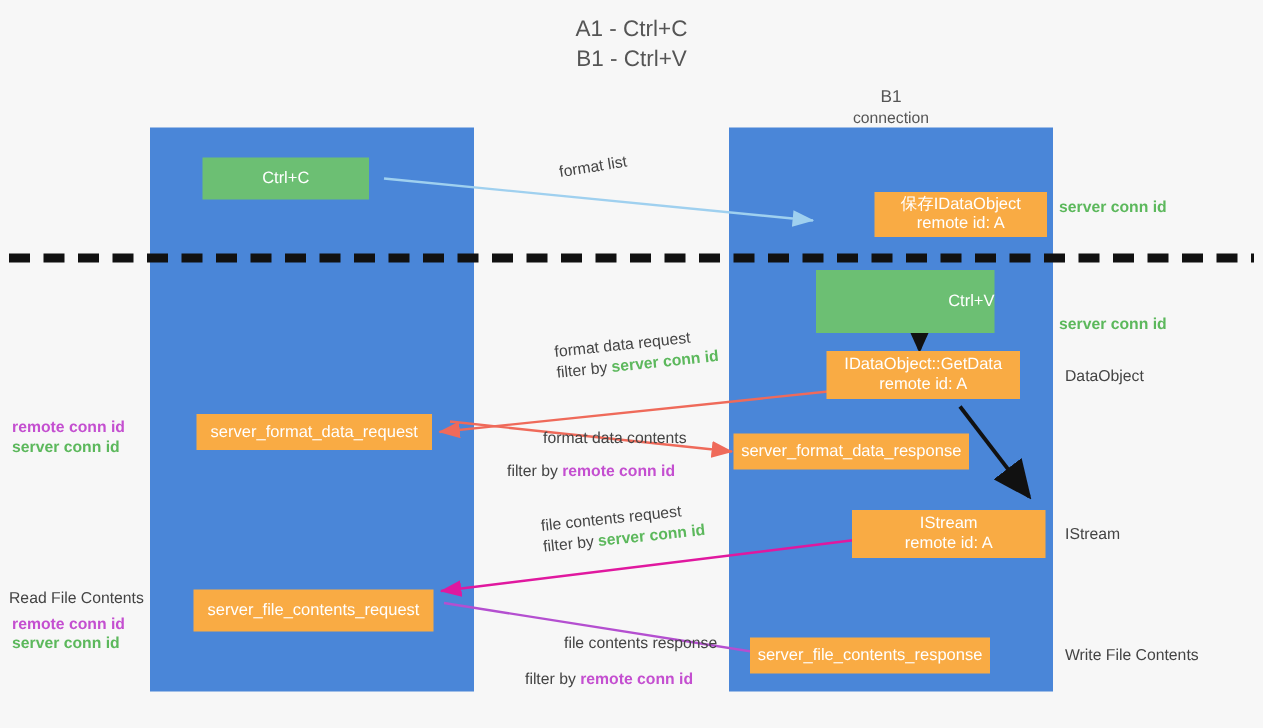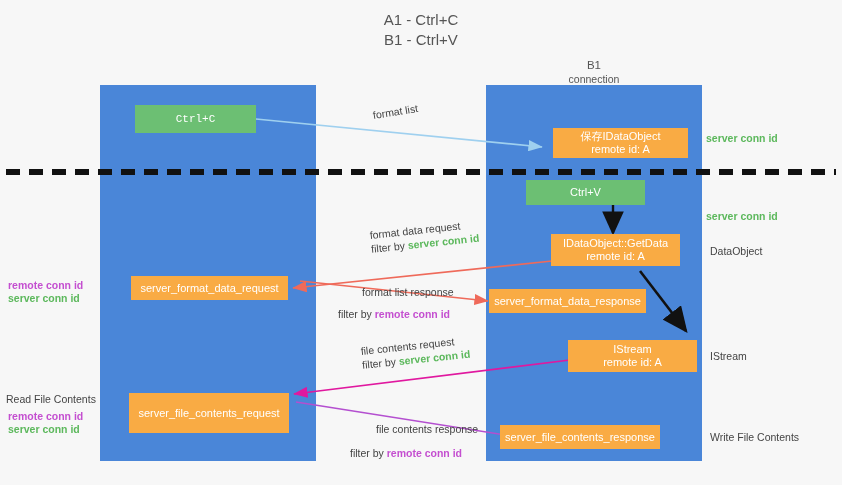--- a/index.html
+++ b/index.html
@@ -110,30 +110,30 @@
 
     <line x1="552" y1="261" x2="293" y2="288" stroke="#ef6a5a" stroke-width="1.6" marker-end="url(#ah-red)"></line>
 
     <line x1="300" y1="281" x2="488" y2="301" stroke="#ef6a5a" stroke-width="1.6" marker-end="url(#ah-red)"></line>
 
     <line x1="570" y1="360" x2="294" y2="394" stroke="#e0189f" stroke-width="1.6" marker-end="url(#ah-magenta)"></line>
 
     <line x1="296" y1="402" x2="524" y2="438" stroke="#b44fd0" stroke-width="1.6" marker-end="url(#ah-purple)"></line>
   </svg>
 
-  <div class="abs box green" style="left:135px;top:105px;width:121px;height:28px;font-family:Liberation Mono, monospace;">
+  <div class="abs box green" style="left:135px;top:105px;width:111px;height:28px;">
     <span class="ln">Ctrl+C</span>
   </div>
 
-  <div class="abs box orange" style="left:553px;top:128px;width:135px;height:30px;">
+  <div class="abs box orange" style="left:583px;top:128px;width:115px;height:30px;">
     <span class="ln">保存IDataObject</span>
     <span class="ln">remote id: A</span>
   </div>
 
-  <div class="abs box green" style="left:526px;top:180px;width:119px;height:25px;">
+  <div class="abs box green" style="left:544px;top:180px;width:119px;height:42px;align-items:flex-end;">
     <span class="ln">Ctrl+V</span>
   </div>
 
   <div class="abs box orange" style="left:551px;top:234px;width:129px;height:32px;">
     <span class="ln">IDataObject::GetData</span>
     <span class="ln">remote id: A</span>
   </div>
 
   <div class="abs box orange" style="left:131px;top:276px;width:157px;height:24px;">
     <span class="ln">server_format_data_request</span>
@@ -141,37 +141,37 @@
 
   <div class="abs box orange" style="left:489px;top:289px;width:157px;height:24px;">
     <span class="ln">server_format_data_response</span>
   </div>
 
   <div class="abs box orange" style="left:568px;top:340px;width:129px;height:32px;">
     <span class="ln">IStream</span>
     <span class="ln">remote id: A</span>
   </div>
 
-  <div class="abs box orange" style="left:129px;top:393px;width:160px;height:40px;text-align:center;">
+  <div class="abs box orange" style="left:129px;top:393px;width:160px;height:28px;text-align:center;">
     <span class="ln">server_file_contents_request</span>
   </div>
 
   <div class="abs box orange" style="left:500px;top:425px;width:160px;height:24px;">
     <span class="ln">server_file_contents_response</span>
   </div>
 
   <div class="abs alabel rot-up" style="left:374px;top:108px;">format list</div>
 
   <div class="abs" style="left:369px;top:228px;transform:rotate(-6deg);transform-origin:left top;">
     <div class="alabel">format data request</div>
     <div class="alabel"><span>filter by </span><span class="green-t">server conn id</span></div>
   </div>
 
   <div class="abs" style="left:362px;top:285px;">
-    <div class="alabel">format list response</div>
+    <div class="alabel">format data contents</div>
     <div class="alabel" style="margin-top:8px;margin-left:-24px;"><span>filter by </span><span class="purple-t">remote conn id</span></div>
   </div>
 
   <div class="abs" style="left:360px;top:344px;transform:rotate(-6deg);transform-origin:left top;">
     <div class="alabel">file contents request</div>
     <div class="alabel"><span>filter by </span><span class="green-t">server conn id</span></div>
   </div>
 
   <div class="abs" style="left:376px;top:408px;margin-top:14px;">
     <div class="alabel">file contents response</div>

